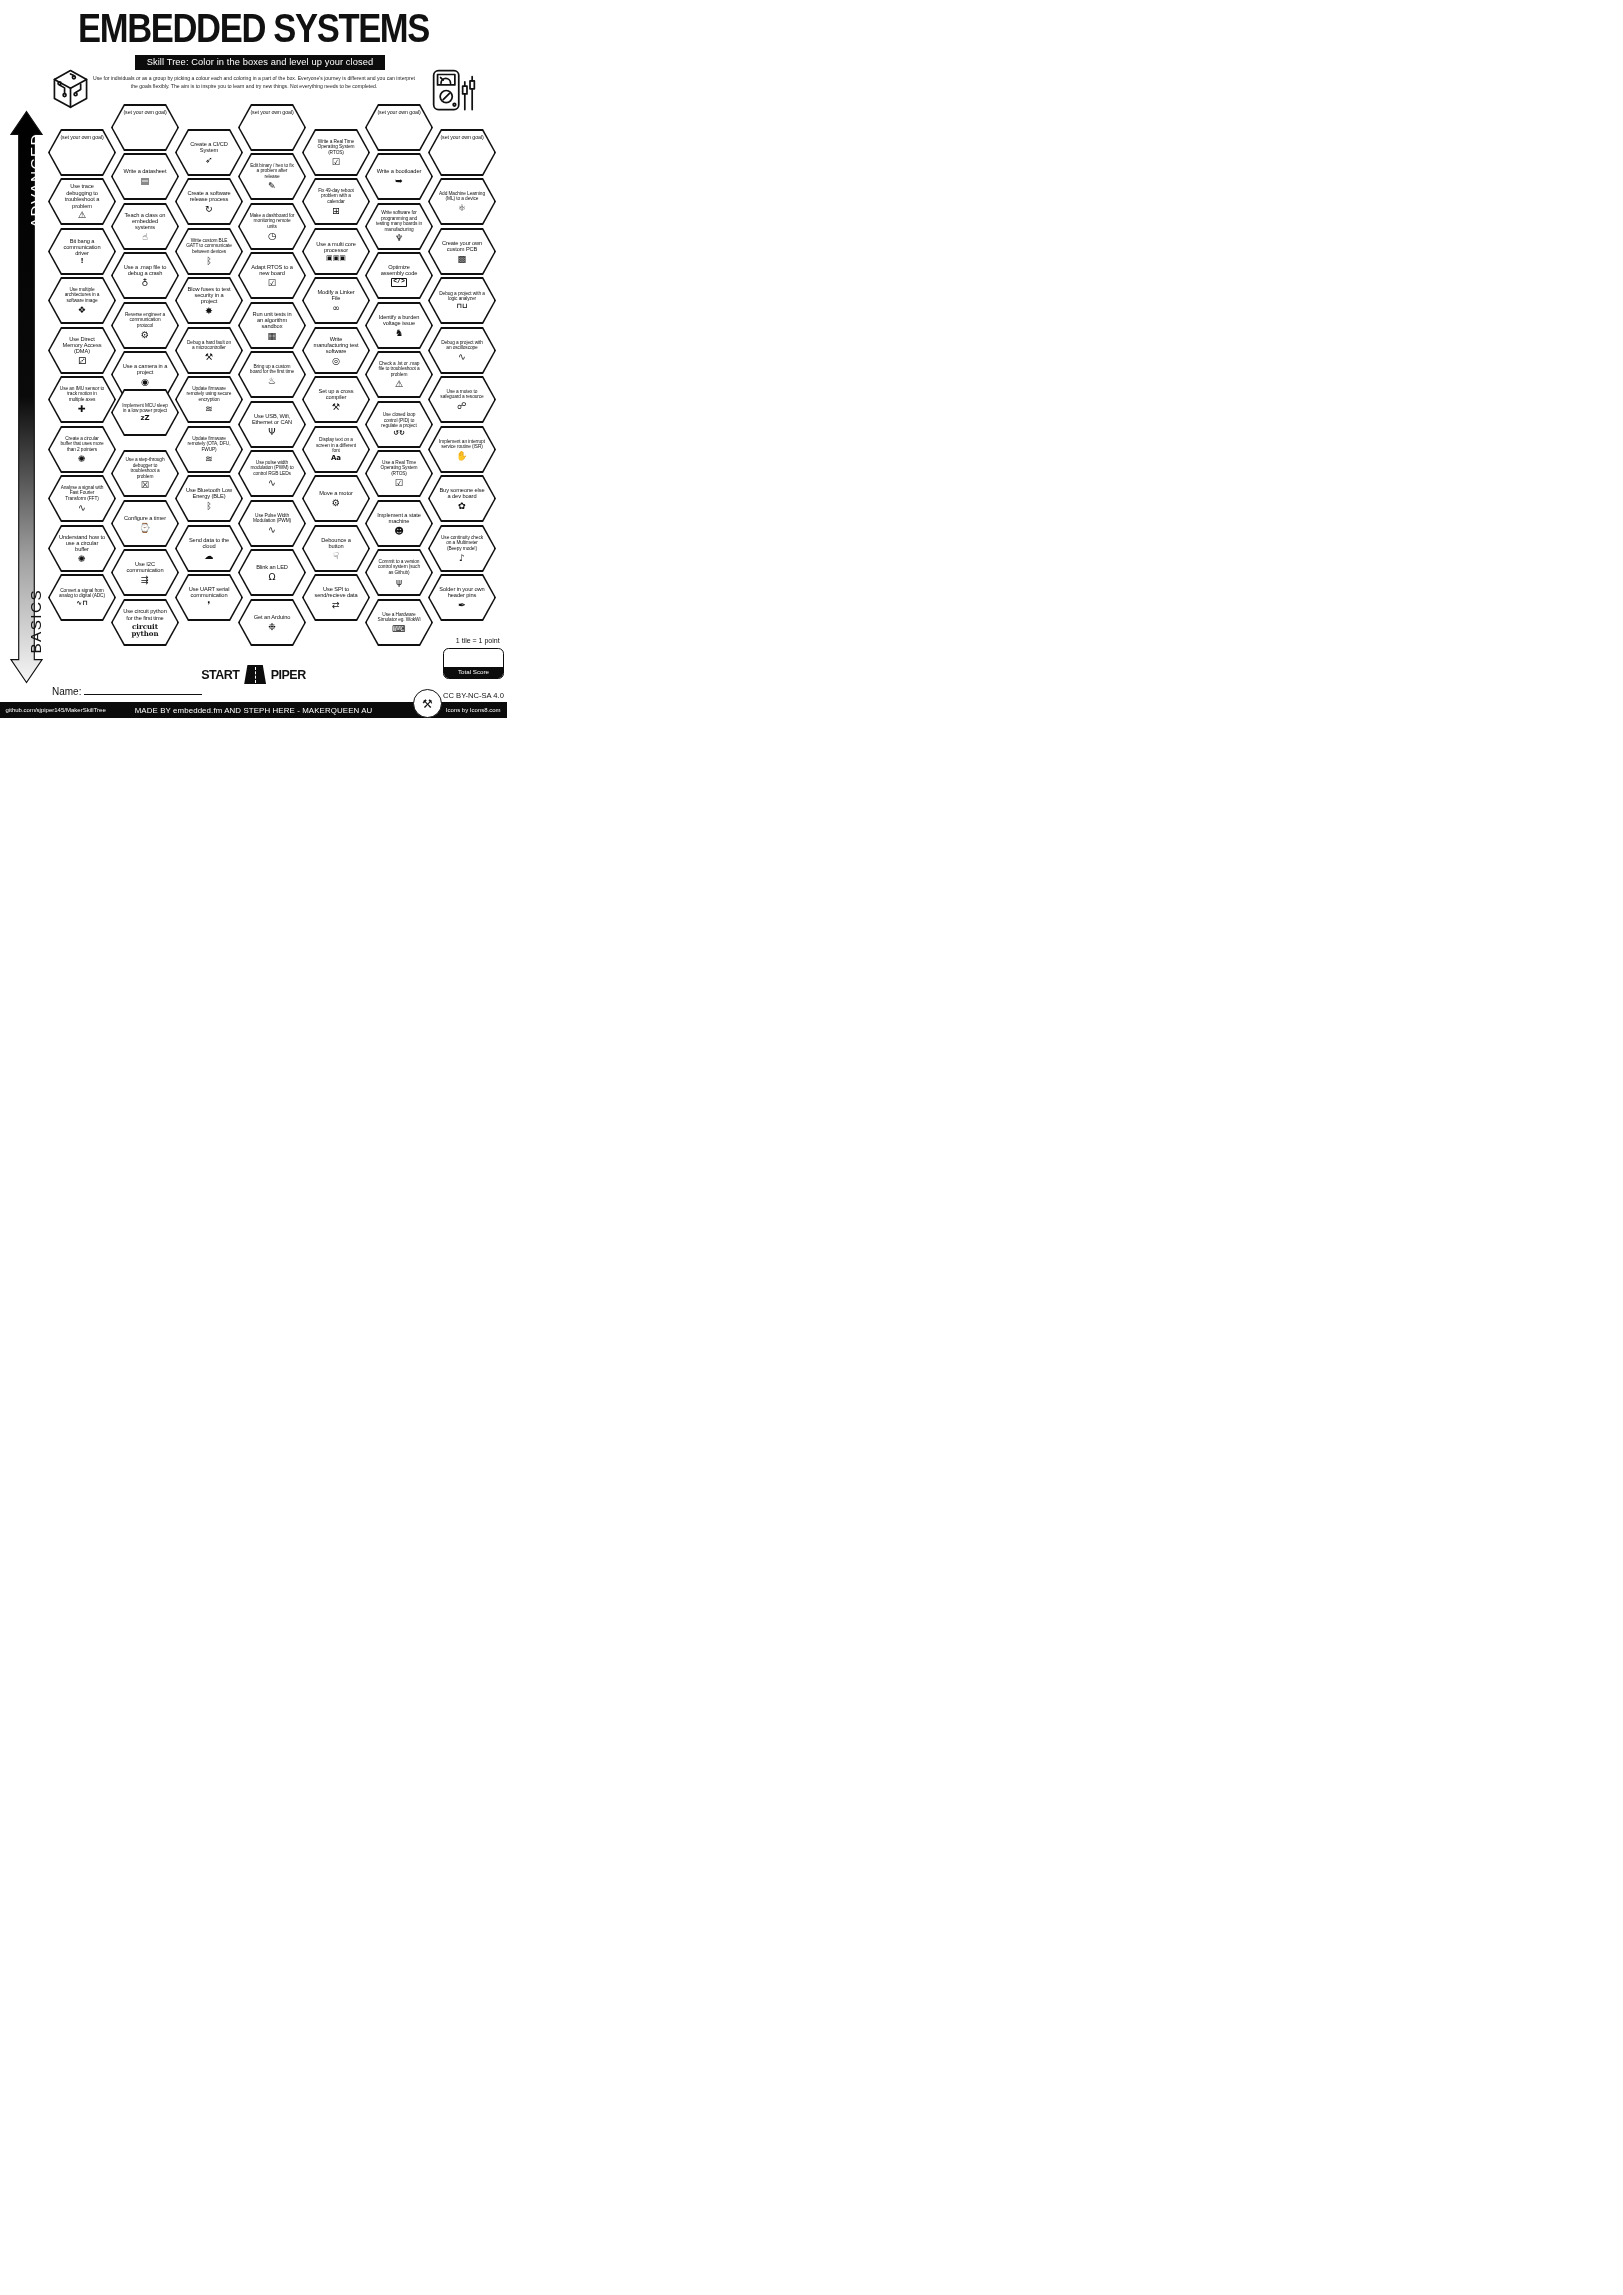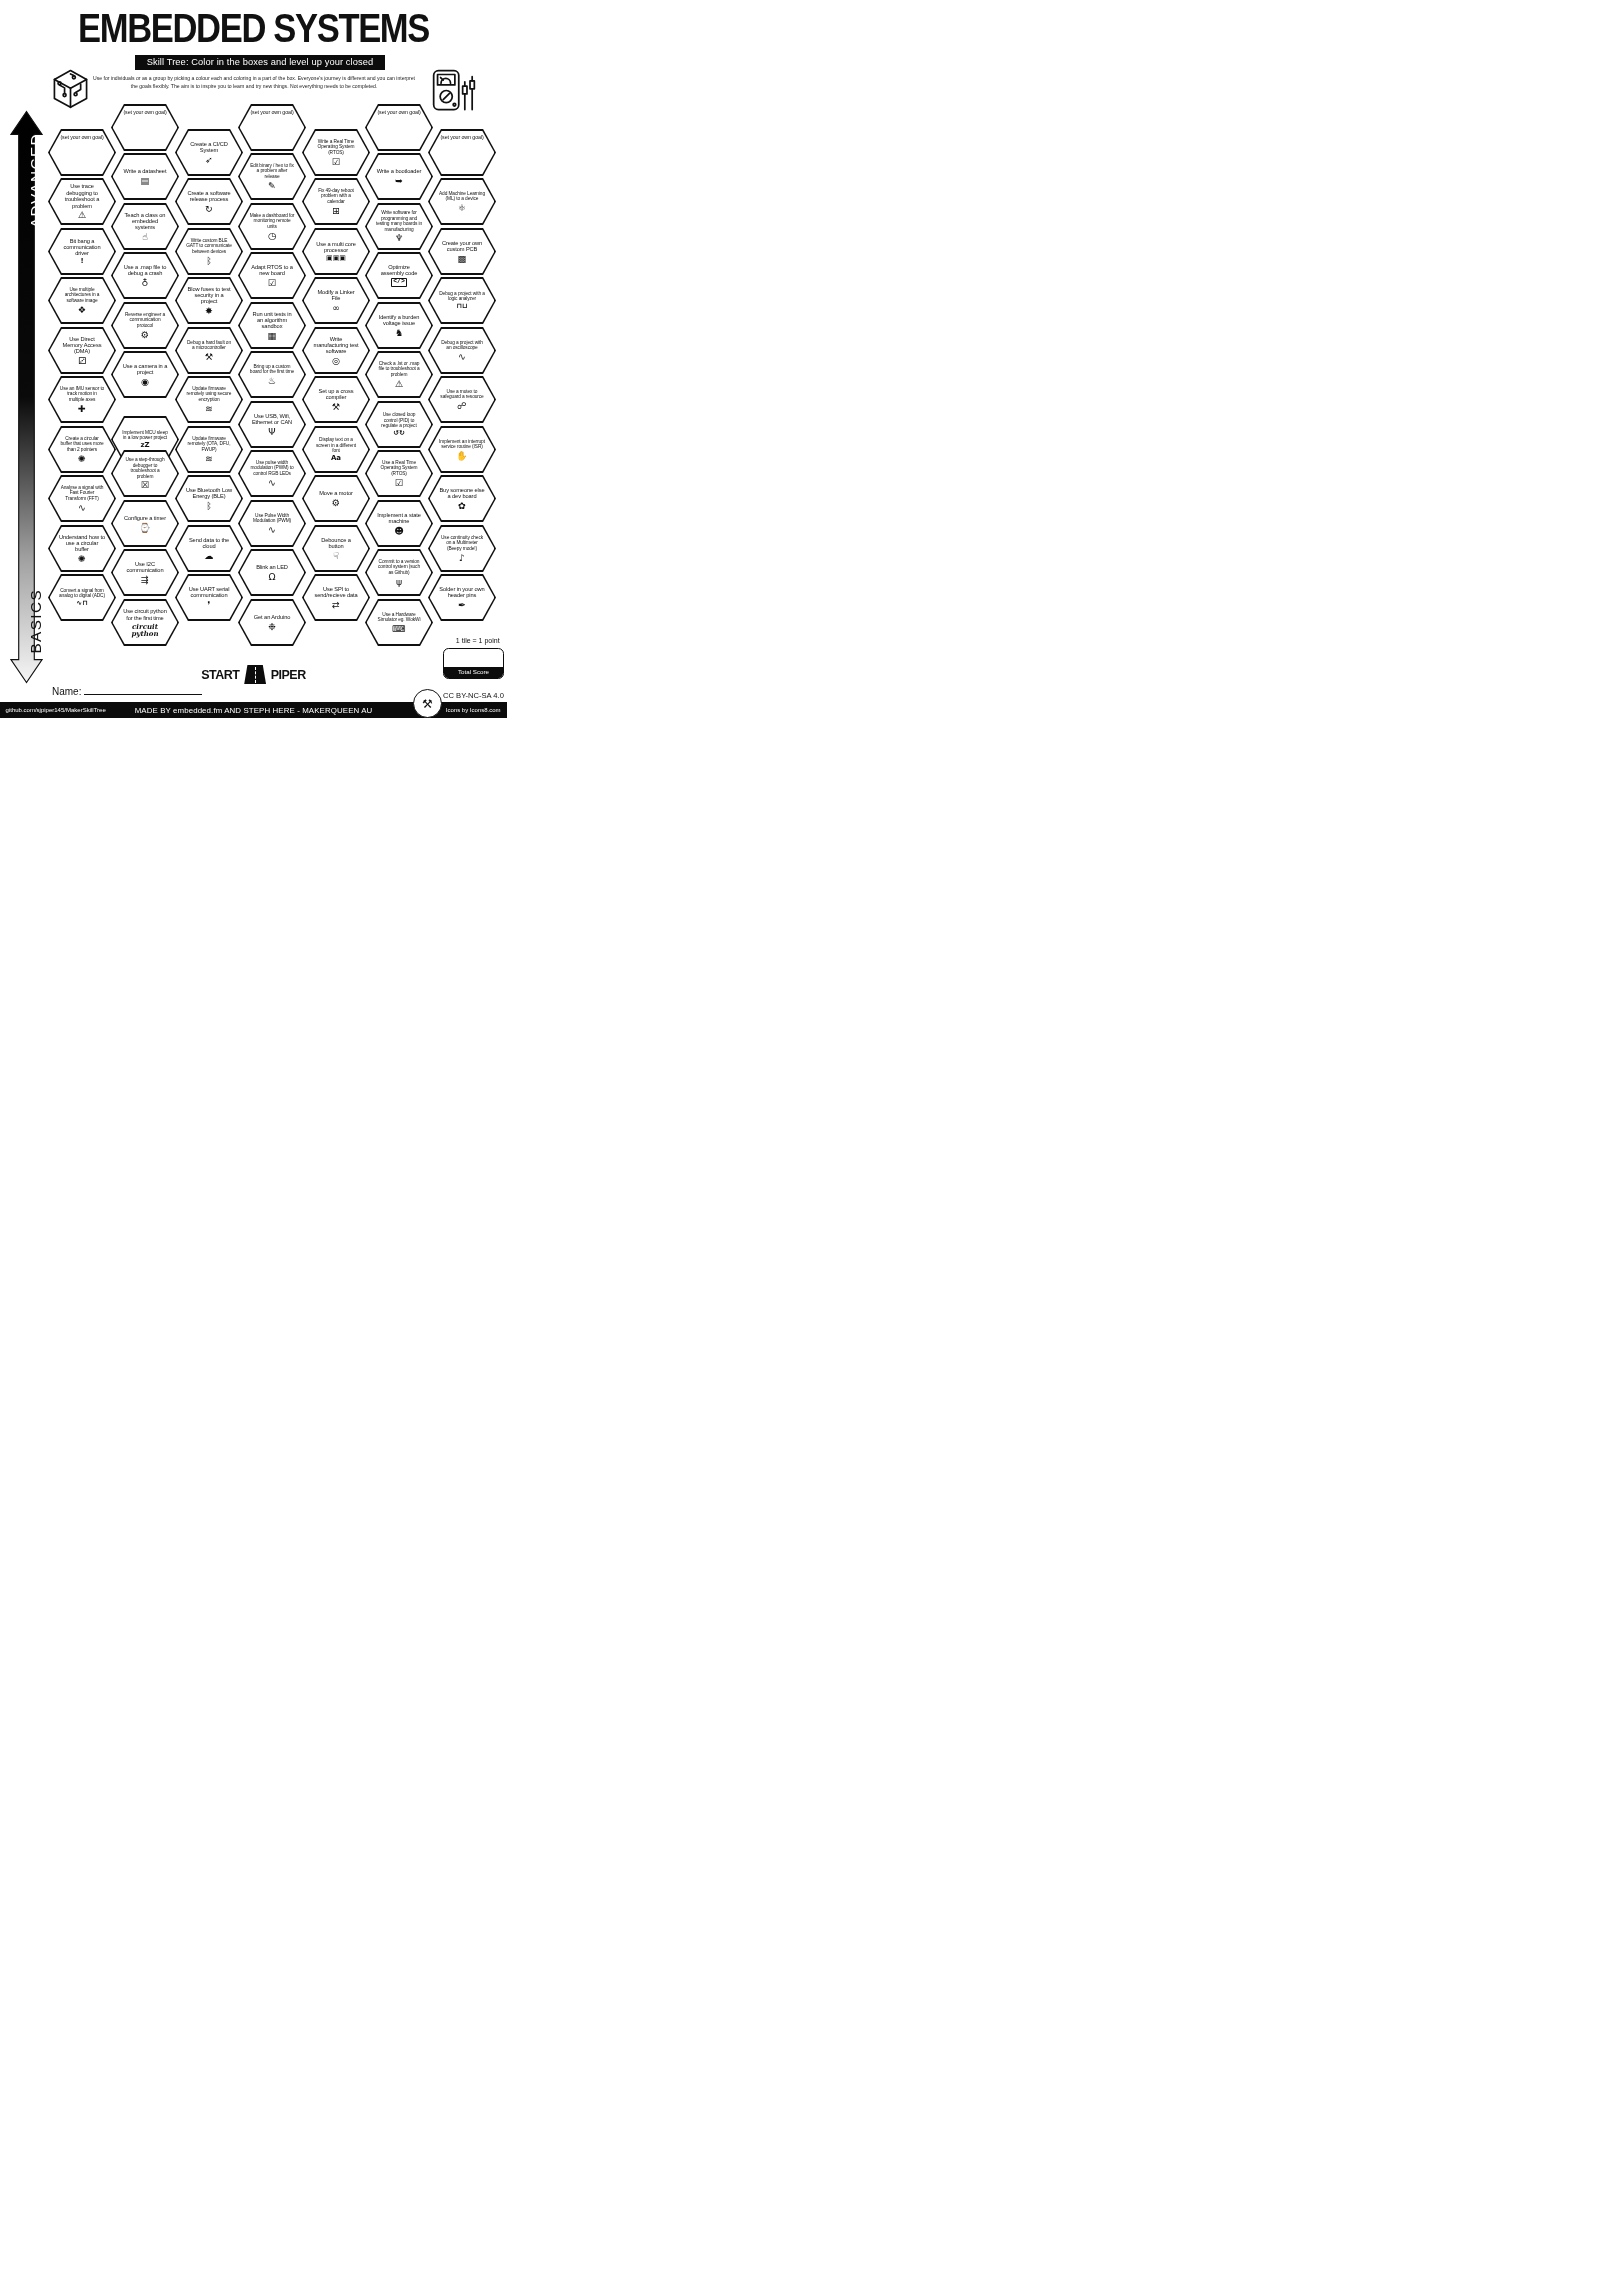--- a/index.html
+++ b/index.html
@@ -33,21 +33,21 @@
          clip-path:polygon(19% 0,81% 0,100% 50%,81% 100%,19% 100%,0 50%); }
   .hex-in { position:absolute; inset:1.6px; background:#fff;
          clip-path:polygon(19% 0,81% 0,100% 50%,81% 100%,19% 100%,0 50%);
          display:flex; flex-direction:column; align-items:center; justify-content:center;
          gap:0.9px; padding:1.4px 9.3px; text-align:center; }
   .hex-label { font-size:5.7px; line-height:1.12; letter-spacing:-0.1px; }
   .hex-label.small { font-size:4.8px; }
   .hex-icon { font-family:"DejaVu Sans","Liberation Sans",sans-serif; font-size:9.3px; line-height:1; margin-top:0.5px; }
   .hex-icon.text { font-size:7px; font-weight:bold; }
   .hex-icon.mono { font-family:"Liberation Mono","DejaVu Sans Mono",monospace; font-size:6.5px; font-weight:bold; border:0.9px solid #111; border-radius:0.9px; padding:0.5px 1.4px; }
-  .hex-icon.script { font-family:"DejaVu Serif","Liberation Serif",serif; font-style:italic; font-weight:bold; font-size:7px; }
+  .hex-icon.script { font-family:"DejaVu Serif","Liberation Serif",serif; font-weight:bold; font-size:7px; }
   .hex.goal .hex-in { justify-content:flex-start; padding-top:4.2px; }
   .hex.goal .hex-label { font-size:5.3px; }
 
   
   .start-here { position:absolute; left:0; top:665px; width:100%; display:flex;
          align-items:center; justify-content:center; gap:4.6px; }
   .start-word { font-size:12.5px; font-weight:900; letter-spacing:-0.5px; }
   .road-sign { width:22px; height:19.4px; background:#0c0c0c; position:relative;
          clip-path:polygon(15% 0,85% 0,100% 100%,0 100%); }
   .road-sign:after { content:""; position:absolute; left:50%; top:8%; height:84%;
@@ -216,21 +216,21 @@
           <div class="hex-label small">Reverse engineer a communication protocol</div>
           <div class="hex-icon">⚙</div>
         </div>
       </div>
       <div class="hex" style="left: 111px; top: 351px;">
         <div class="hex-in">
           <div class="hex-label">Use a camera in a project</div>
           <div class="hex-icon">◉</div>
         </div>
       </div>
-      <div class="hex" style="left: 111px; top: 416px;">
+      <div class="hex" style="left: 111px; top: 389px;">
         <div class="hex-in">
           <div class="hex-label small">Implement MCU sleep in a low power project</div>
           <div class="hex-icon text">zZ</div>
         </div>
       </div>
       <div class="hex" style="left: 111px; top: 450px;">
         <div class="hex-in">
           <div class="hex-label small">Use a step-through debugger to troubleshoot a problem</div>
           <div class="hex-icon">☒</div>
         </div>

